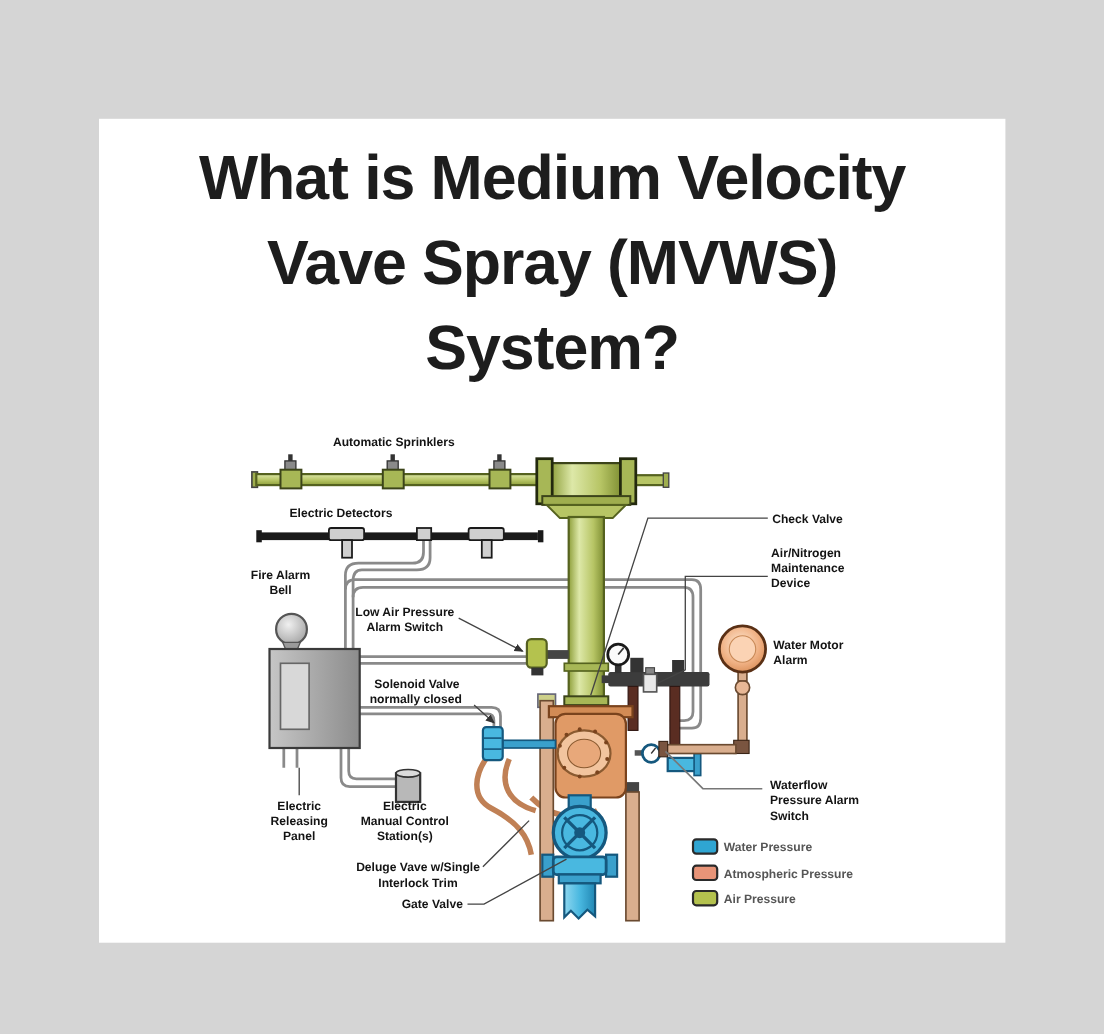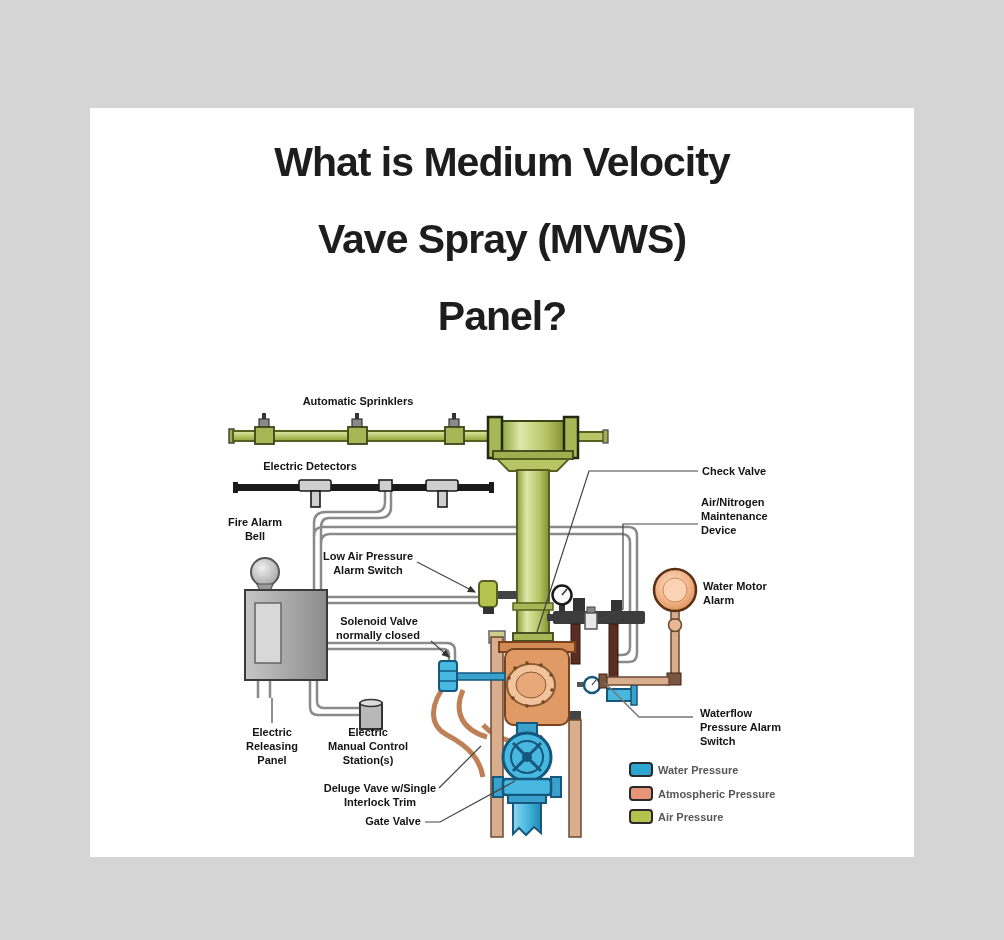--- a/index.html
+++ b/index.html
@@ -8,21 +8,21 @@
     background:#d5d5d5;overflow:hidden;
     font-family:"Liberation Sans", sans-serif;
   }
   .card{
     position:absolute;left:90px;top:108px;width:824px;height:749px;
     background:#ffffff;
   }
   .title{
     position:absolute;left:0;top:16px;width:824px;
     text-align:center;
-    font-weight:bold;font-size:41px;line-height:77px;
+    font-weight:bold;font-size:57px;line-height:77px;
     letter-spacing:-1px;color:#1d1d1d;
   }
   .title span{display:block;}
   .diagram{
     position:absolute;left:135px;top:277px;width:570px;height:470px;
   }
   text.lbl{
     font-family:"Liberation Sans", sans-serif;
     font-weight:bold;font-size:11px;fill:#141414;
   }
@@ -33,21 +33,21 @@
 </style>
 </head>
 <body>
 
 <div class="page">
   <div class="card">
 
     <h1 class="title" style="margin:0;">
       <span>What is Medium Velocity</span>
       <span>Vave Spray (MVWS)</span>
-      <span>Panel?</span>
+      <span>System?</span>
     </h1>
 
     <svg class="diagram" viewBox="0 0 570 470">
       <defs>
         <linearGradient id="gradGreenV" x1="0" y1="0" x2="1" y2="0">
           <stop offset="0" stop-color="#8fa03c"></stop>
             <stop offset="0.3" stop-color="#dde8a8"></stop>
           <stop offset="0.7" stop-color="#b7c565"></stop>
             <stop offset="1" stop-color="#7f8f33"></stop>
         </linearGradient>

